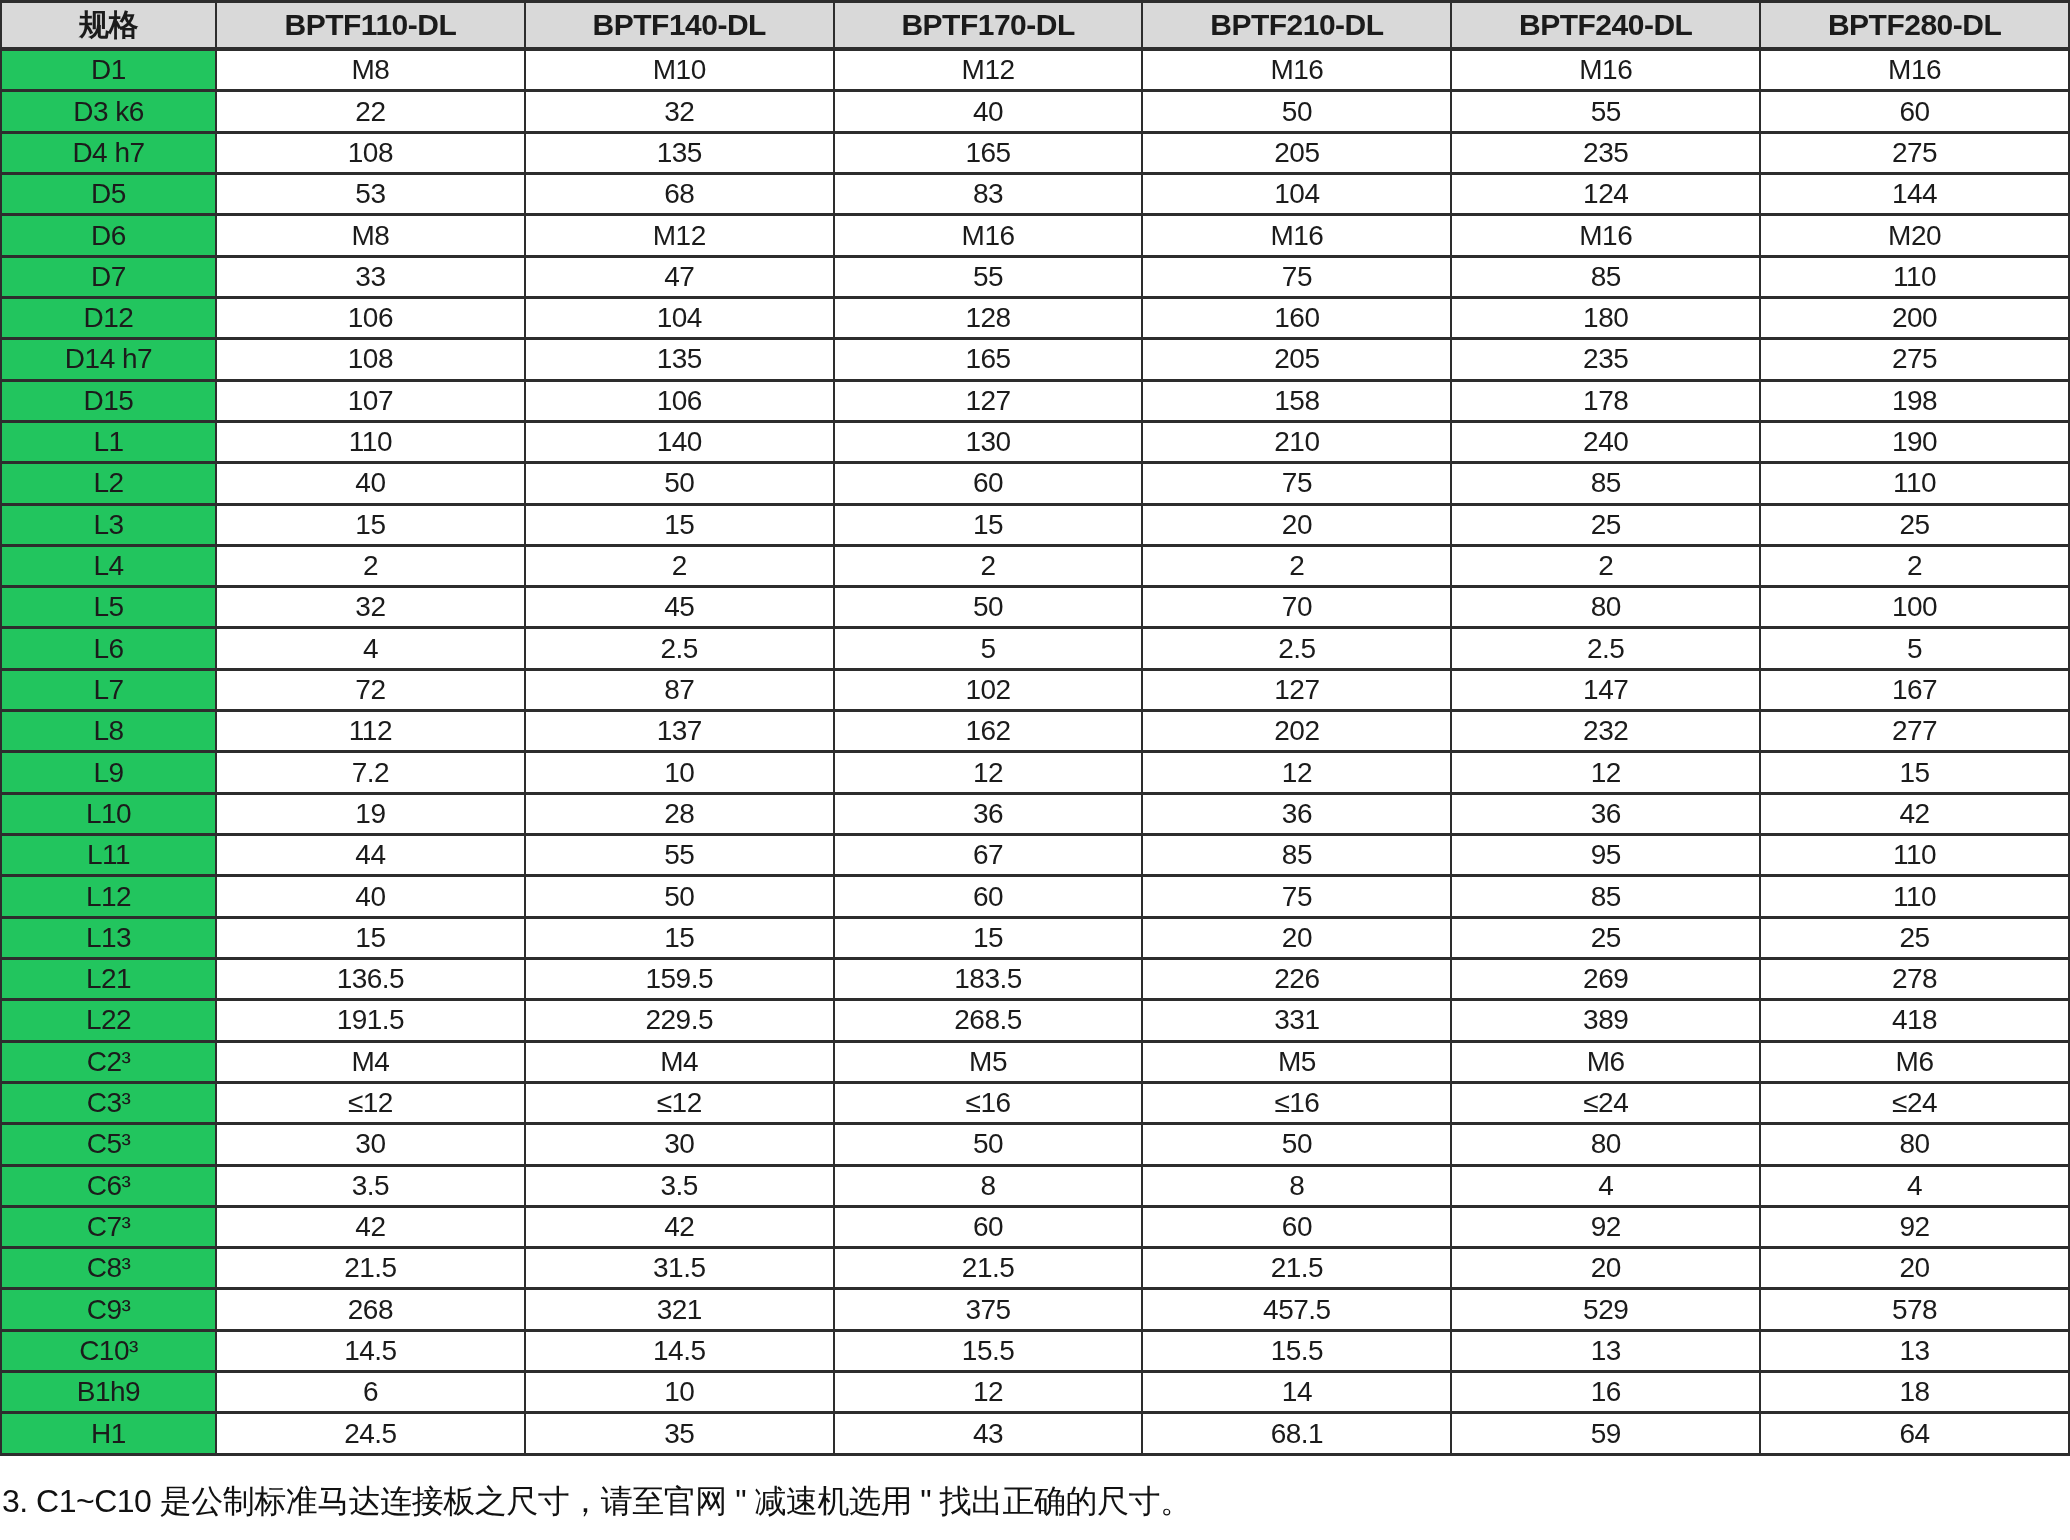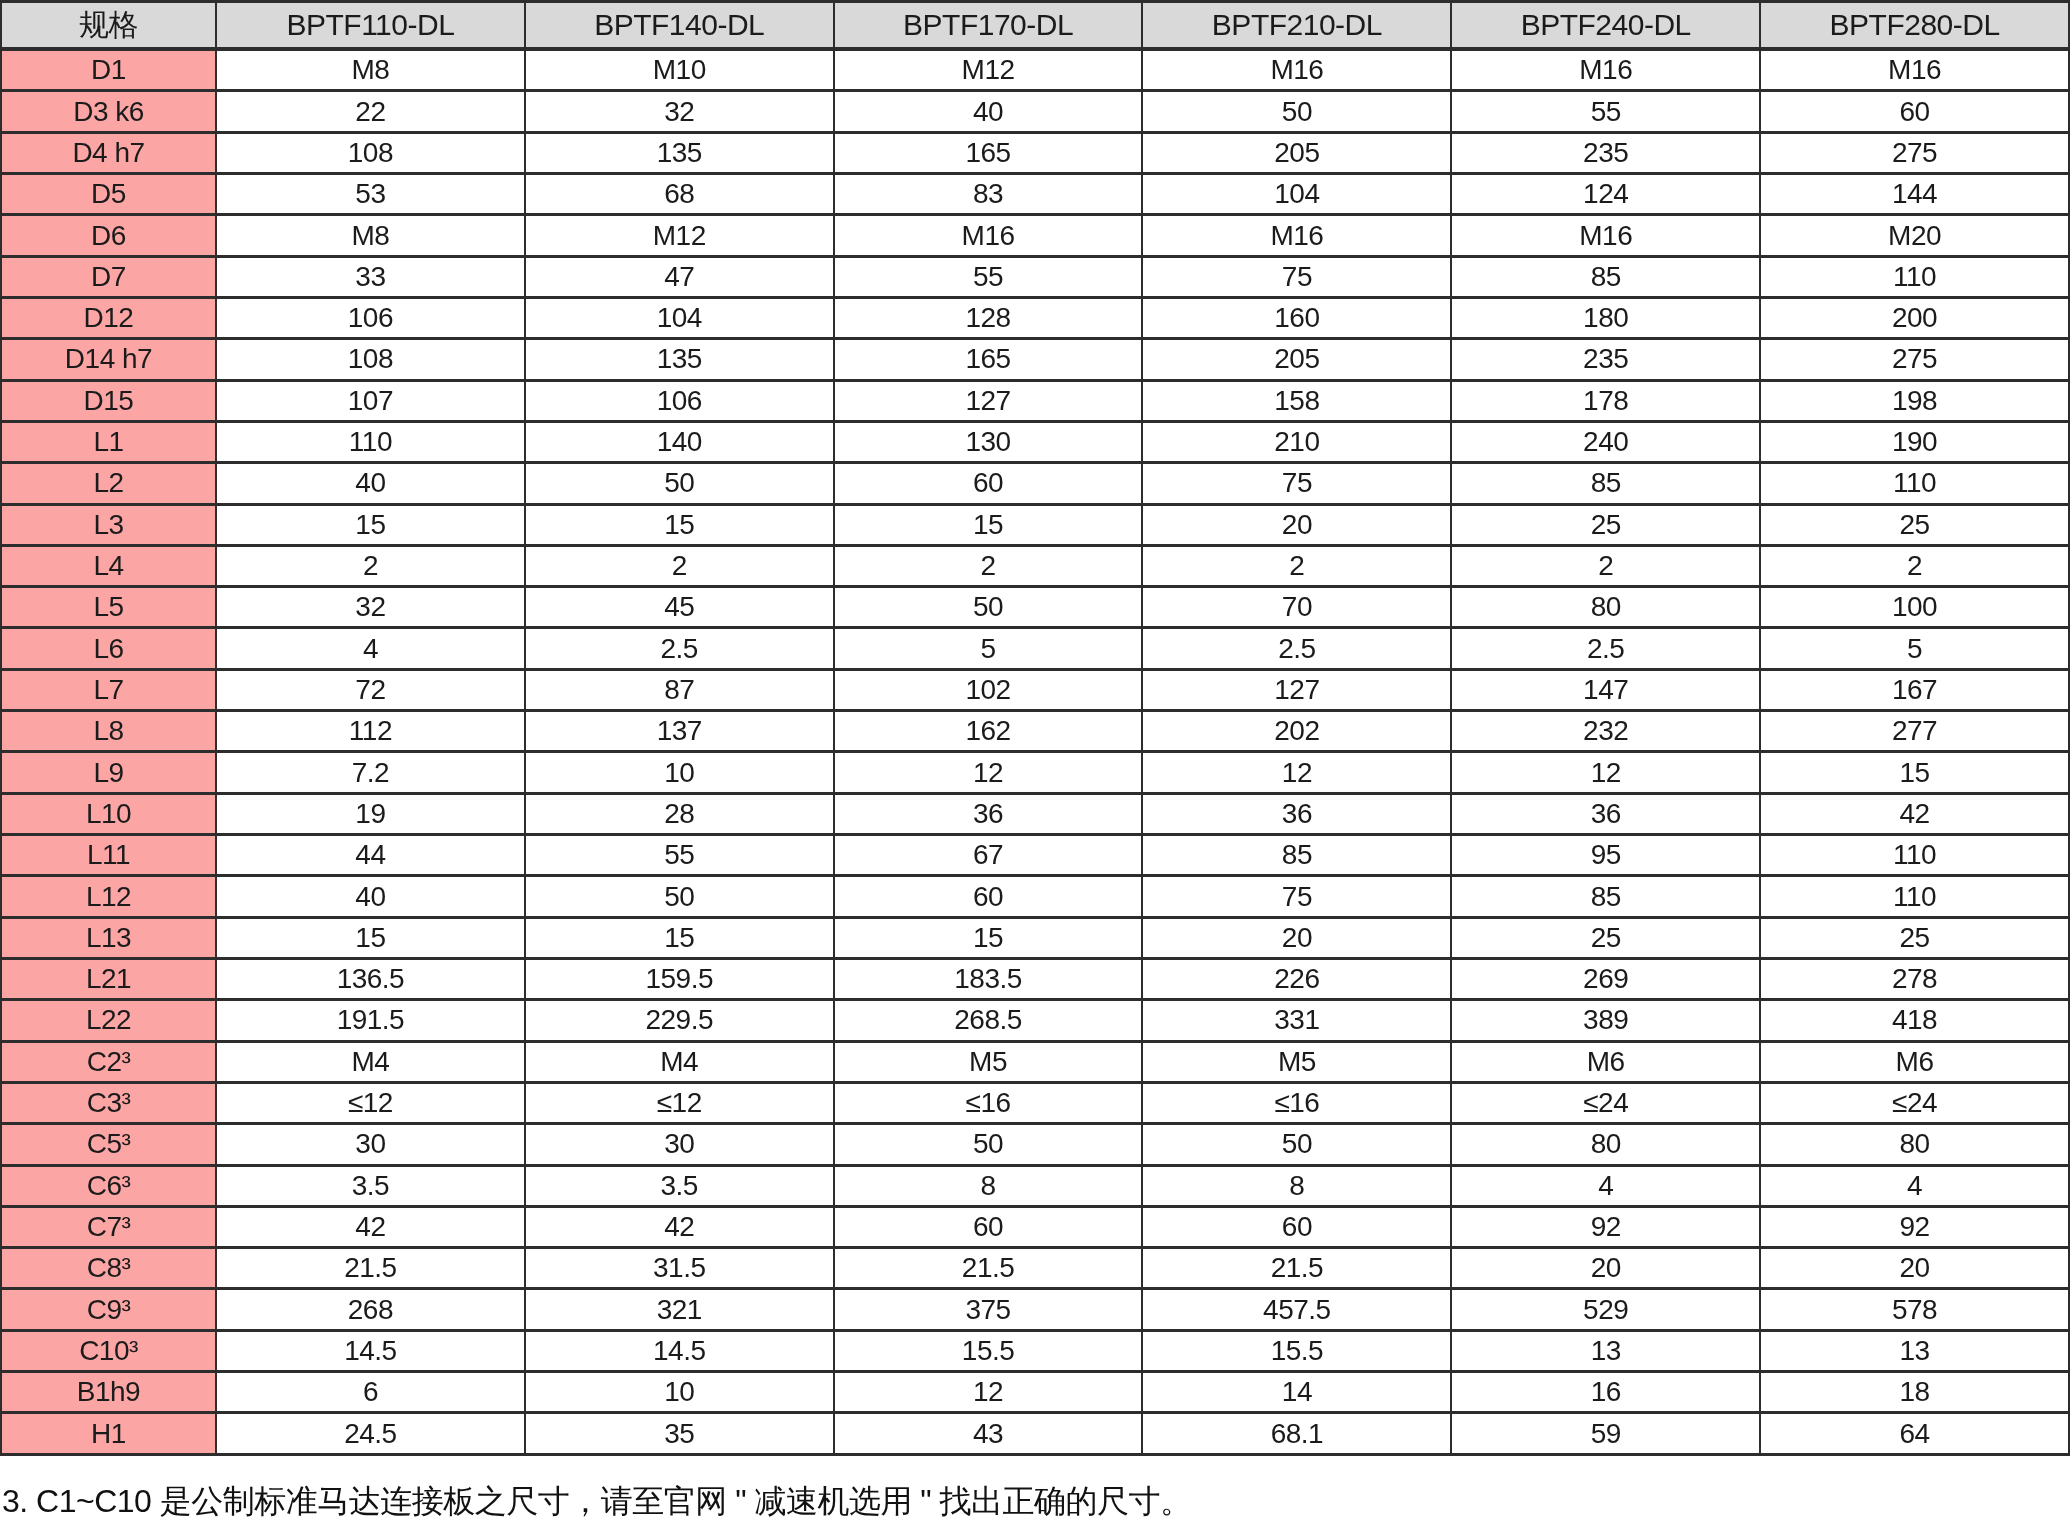--- a/index.html
+++ b/index.html
@@ -23,31 +23,31 @@
     border: 2px solid #2d2d2d;
     border-top-width: 3px;
     border-bottom-width: 3px;
     padding: 0;
     overflow: hidden;
     white-space: nowrap;
   }
   thead th {
     background: #d9d9d9;
     font-size: 30px;
-    font-weight: normal;
+    font-weight: bold;
     height: 44px;
     border-bottom-width: 4px;
     letter-spacing: -0.5px;
   }
   td {
     font-size: 28px;
     font-weight: normal;
     letter-spacing: -0.5px;
   }
-  td.row-label { background: #fca5a5; }
+  td.row-label { background: #22c55e; }
   .footnote {
     margin: 24px 0 0 2px;
     font-size: 32px;
     color: #111111;
     letter-spacing: -0.5px;
   }
 </style>
 </head>
 <body>
 

